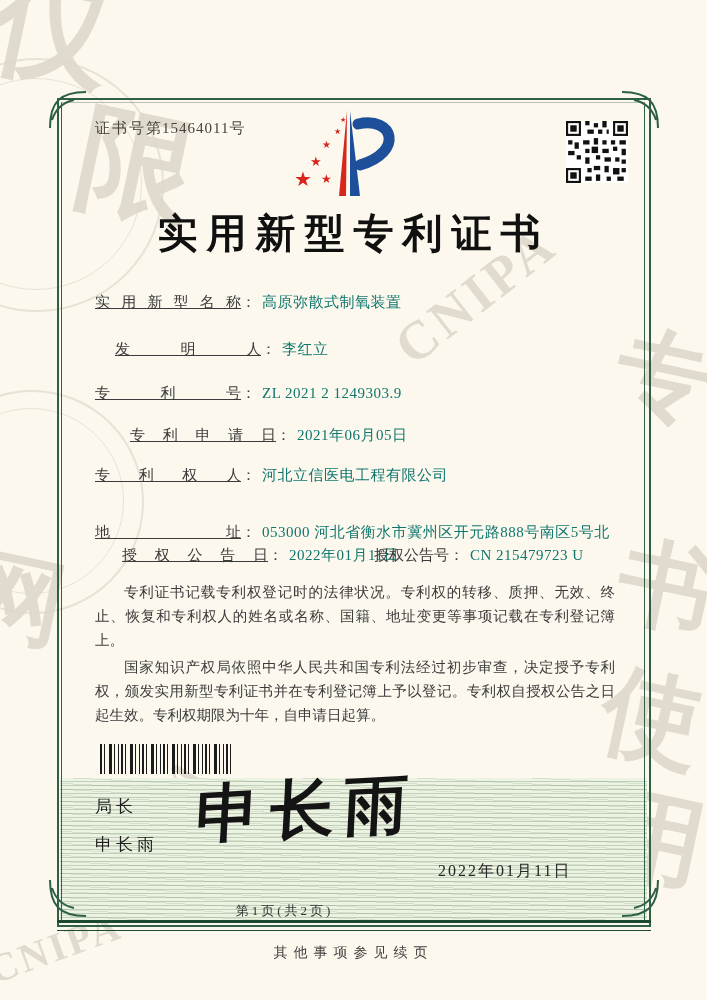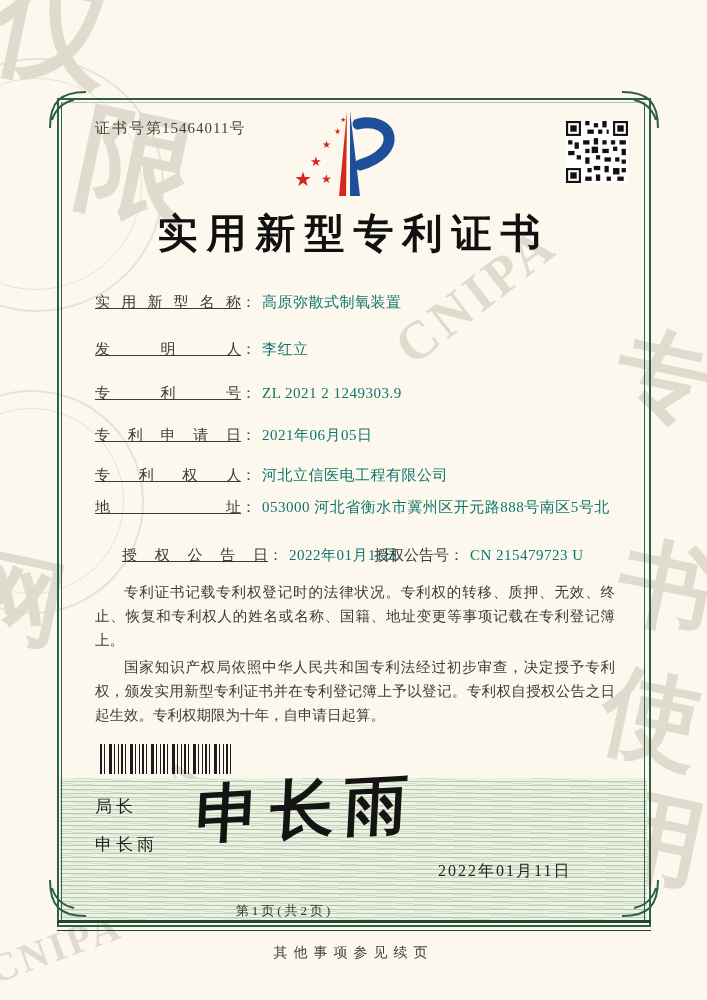--- a/index.html
+++ b/index.html
@@ -175,33 +175,33 @@
         <rect x="2" y="24" width="3" height="3"></rect>
     </g>
   </svg>
 
   <div class="title">实用新型专利证书</div>
 
   <div class="rows">
     <div class="row" style="top:0;">
       <span class="lbl">实用新型名称</span><span class="colon">：</span><span class="val">高原弥散式制氧装置</span>
     </div>
-    <div class="row" style="top:47px;">
+    <div class="row" style="top:47px;margin-left:20px;">
       <span class="lbl">发明人</span><span class="colon">：</span><span class="val">李红立</span>
     </div>
     <div class="row" style="top:91px;">
       <span class="lbl">专利号</span><span class="colon">：</span><span class="val">ZL 2021 2 1249303.9</span>
     </div>
-    <div class="row" style="top:133px;">
+    <div class="row" style="top:133px;margin-left:35px;">
       <span class="lbl">专利申请日</span><span class="colon">：</span><span class="val">2021年06月05日</span>
     </div>
     <div class="row" style="top:173px;">
       <span class="lbl">专利权人</span><span class="colon">：</span><span class="val">河北立信医电工程有限公司</span>
     </div>
-    <div class="row" style="top:205px;">
+    <div class="row" style="top:230px;">
       <span class="lbl">地址</span><span class="colon">：</span><span class="val">053000 河北省衡水市冀州区开元路888号南区5号北</span>
     </div>
     <div class="row" style="top:253px;width:525px;margin-left:27px;">
       <span class="lbl">授权公告日</span><span class="colon">：</span><span class="val">2022年01月11日</span>
       <span class="pair2">
         <span>授权公告号</span><span class="colon">：</span><span class="val">CN 215479723 U</span>
       </span>
     </div>
   </div>
 

